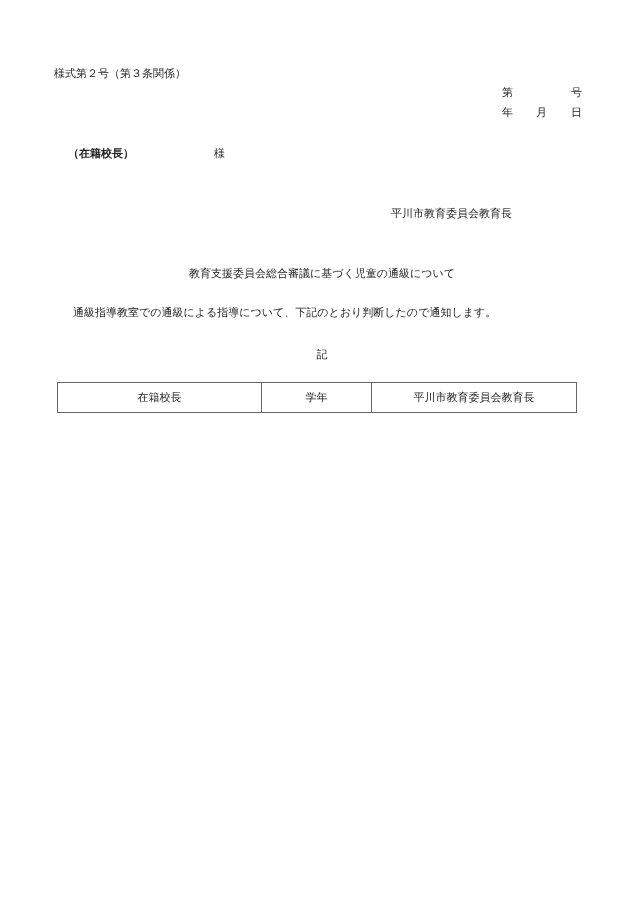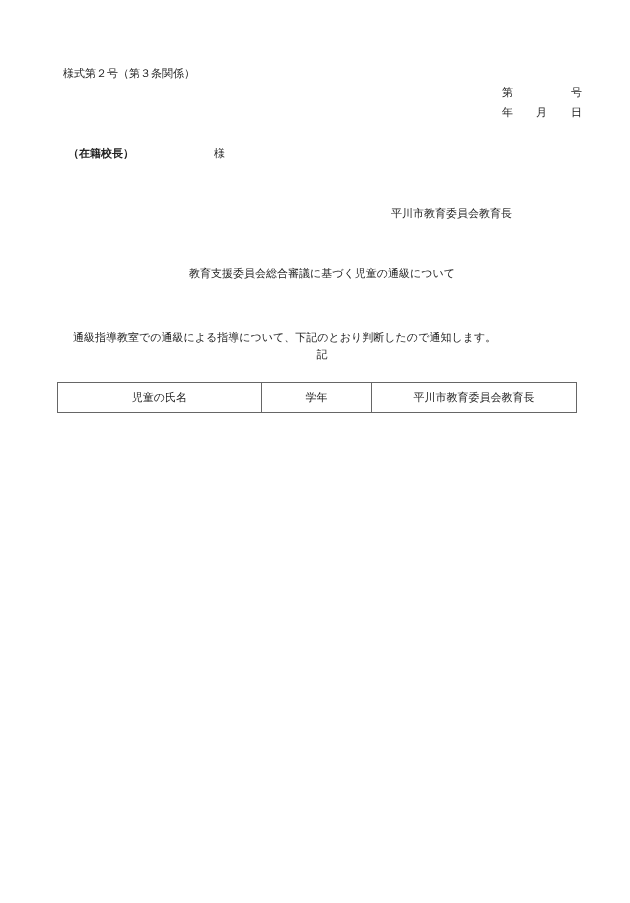--- a/index.html
+++ b/index.html
@@ -2,28 +2,28 @@
 <html><head>
 <meta charset="utf-8">
 <style>
   html, body { margin: 0; padding: 0; background: #ffffff; }
   body {
     width: 630px; height: 903px; position: relative; overflow: hidden;
     font-family: "DejaVu Serif", "Liberation Serif", serif;
     color: #222222; font-size: 11px;
   }
   .abs { position: absolute; white-space: nowrap; line-height: 1; }
-  .form-no { left: 63px; top: 68px; text-align: center; }
+  .form-no { left: 54px; top: 68px; text-align: center; }
   .num-row { top: 87px; }
   .date-row { top: 107px; }
   .addressee { left: 68px; top: 148px; font-weight: bold; }
   .sama { left: 214px; top: 148px; }
   .issuer { left: 391px; top: 208px; }
   .title { left: 0; width: 644px; text-align: center; top: 268px; }
-  .body-text { left: 73px; top: 307px; margin-top: 25px; }
+  .body-text { left: 73px; top: 307px; }
   .ki { left: 0; width: 644px; text-align: center; top: 349px; }
   table.result {
     position: absolute; left: 57px; top: 382px; width: 520px;
     border-collapse: collapse; table-layout: fixed;
   }
   table.result td {
     border: 1px solid #666666; height: 29px; padding: 0;
     text-align: center; vertical-align: middle; font-size: 11px;
   }
   table.result td.c1 { width: 203px; }
@@ -49,18 +49,18 @@
 
 <div class="abs title">教育支援委員会総合審議に基づく児童の通級について</div>
 
 <div class="abs body-text">通級指導教室での通級による指導について、下記のとおり判断したので通知します。</div>
 
 <div class="abs ki">記</div>
 
 <table class="result">
   <tbody>
       <tr>
-    <td class="c1">児童の氏名</td>
+    <td class="c1">在籍校長</td>
     <td class="c2">学年</td>
     <td>平川市教育委員会教育長</td>
   </tr>
 </tbody>
   </table>
 
 </body></html>

